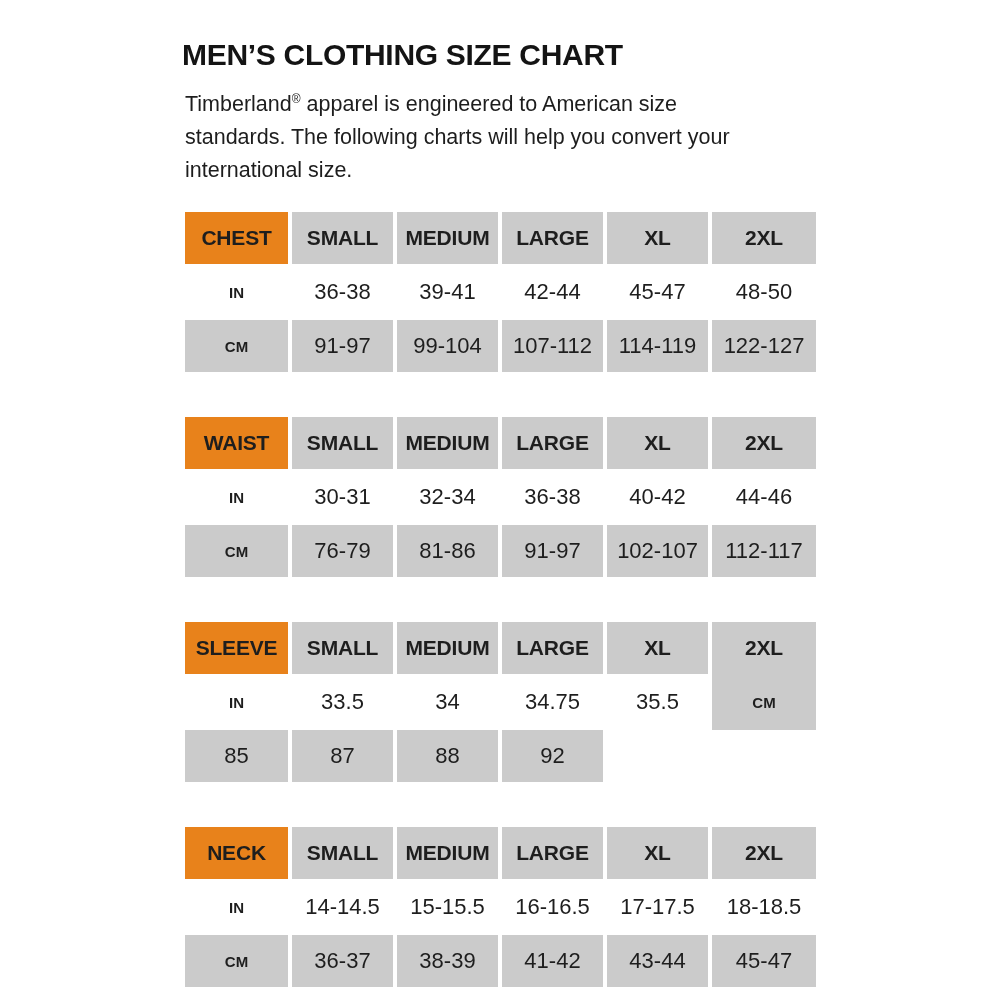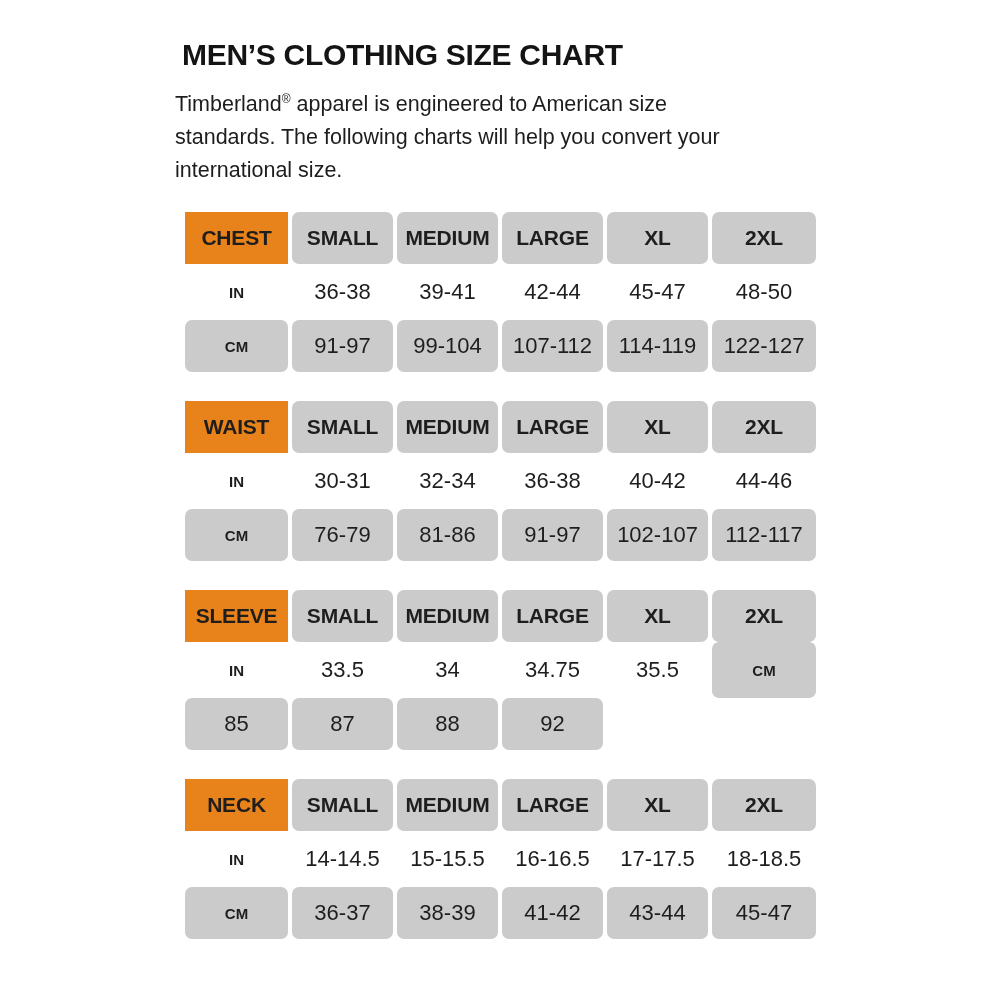--- a/index.html
+++ b/index.html
@@ -16,21 +16,21 @@
     position: absolute;
     left: 182px; top: 38px;
     font-size: 30px;
     font-weight: bold;
     letter-spacing: -0.3px;
     color: #141414;
   }
 
   .intro {
     position: absolute;
-    left: 175px; top: 88px;
+    left: 185px; top: 88px;
     width: 600px;
     font-size: 21.5px;
     line-height: 33px;
     font-weight: 400;
     color: #1d1d1d;
   }
   .intro sup {
     font-size: 12px;
     vertical-align: super;
     line-height: 0;
@@ -40,32 +40,32 @@
     position: absolute;
     left: 185px; top: 212px;
   }
 
   .size-table {
     display: grid;
     grid-template-columns: 103px 101px 101px 101px 101px 104px;
     grid-template-rows: 52px 56px 52px;
     column-gap: 4px;
     row-gap: 0;
-    margin-bottom: 29px;
+    margin-bottom: 45px;
   }
 
   .cell {
     display: flex;
     align-items: center;
     justify-content: center;
     font-size: 22px;
     color: #1e1e1e;
     white-space: nowrap;
   }
-  .cell.gray   { background: #cbcbcb; border-radius: 7px; }
+  .cell.gray   { background: #cbcbcb; }
   .cell.orange { background: #e8821b; }
   .cell.head   { font-weight: bold; font-size: 21px; letter-spacing: -0.2px; }
   .cell.unit   { font-weight: bold; font-size: 15px; }
   .cell.val    { font-weight: 400; }
 </style>
 </head>
 <body>
 
 <div class="page">
 

